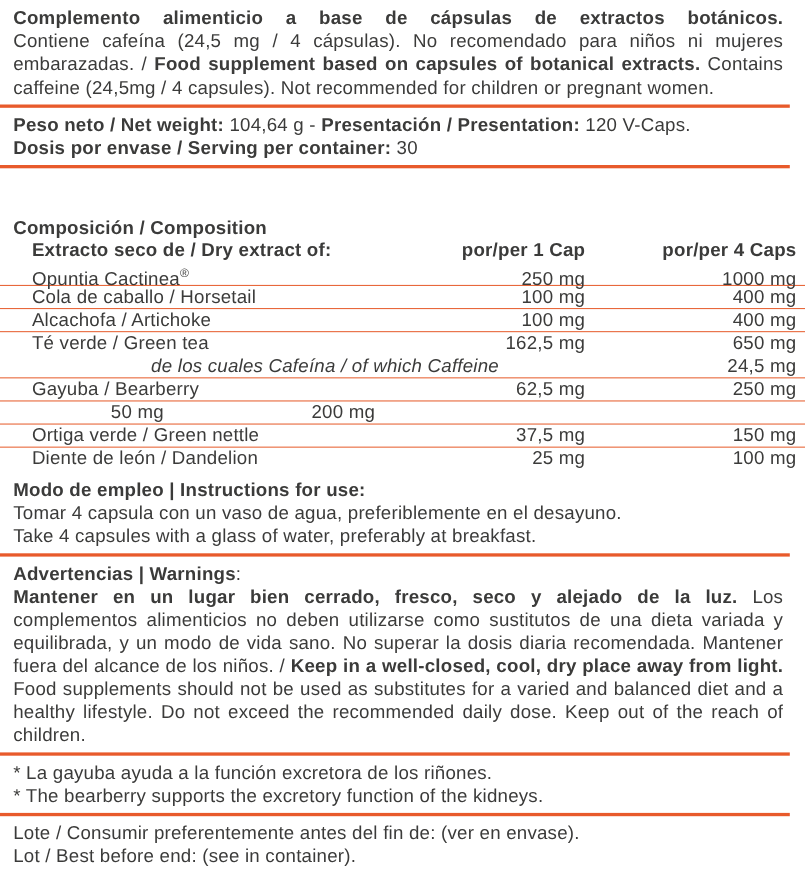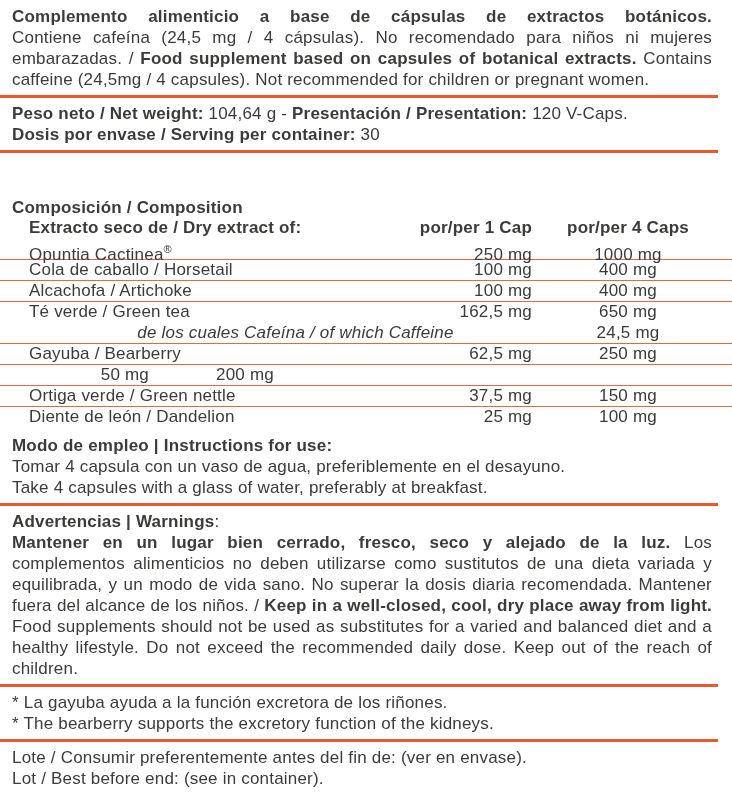--- a/index.html
+++ b/index.html
@@ -46,21 +46,21 @@
     height: 21px;
     padding-left: 29px;
     padding-right: 8px;
     box-sizing: border-box;
   }
   .crow.head { font-weight: bold; }
   .crow.u { border-bottom: 1px solid #E8683B; }
   .c-name { flex: 1 1 auto; white-space: nowrap; overflow: hidden; }
   .crow.sub .c-name { padding-left: 30px; font-style: italic; text-align: center; }
   .c-v1 { flex: 0 0 120px; text-align: right; white-space: nowrap; }
-  .c-v2 { flex: 0 0 192px; text-align: center; white-space: nowrap; }
+  .c-v2 { flex: 0 0 192px; text-align: right; white-space: nowrap; }
   sup { font-size: 11px; }
 
   .instructions { margin-top: 7px; }
   .instructions p, .warnings p, .footnotes p, .lot p { line-height: 21px; }
   .warn-body { text-align: justify; }
 </style>
 </head>
 <body>
 
 <div class="label">

